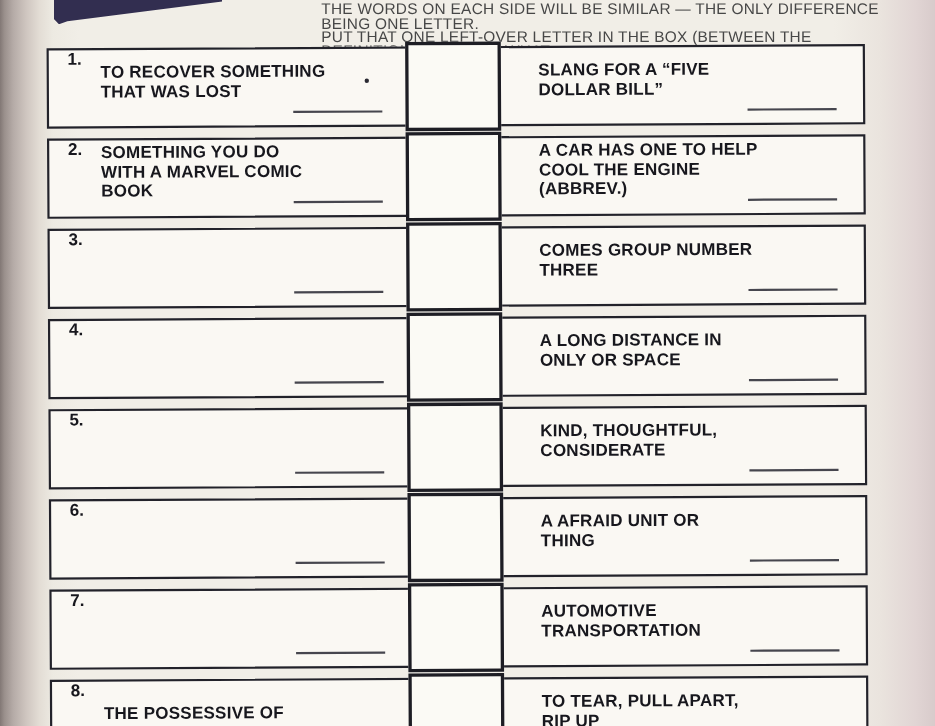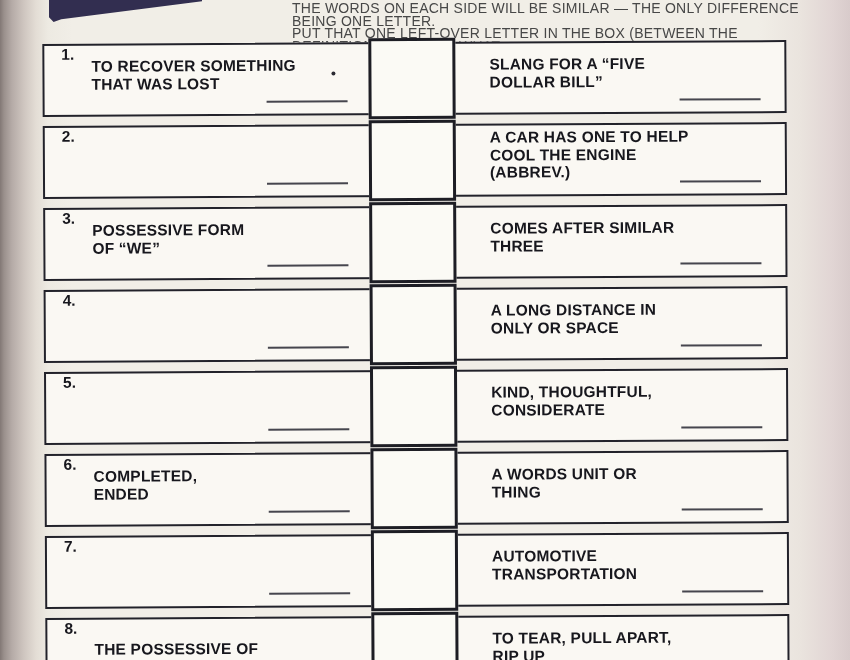--- a/index.html
+++ b/index.html
@@ -97,41 +97,42 @@
     <div class="cell-right">
       <div class="clue">SLANG FOR A “FIVE
 DOLLAR BILL”</div>
     </div>
     <div class="blank blank-right"></div>
   </div>
 
   <div class="row">
     <div class="cell-left">
       <span class="num">2.</span>
+      <div class="clue">SOMETHING YOU DO
+WITH A MARVEL COMIC
+BOOK</div>
     </div>
     <div class="blank blank-left"></div>
     <div class="answer-box"></div>
     <div class="cell-right">
       <div class="clue">A CAR HAS ONE TO HELP
 COOL THE ENGINE
 (ABBREV.)</div>
     </div>
     <div class="blank blank-right"></div>
   </div>
 
   <div class="row">
     <div class="cell-left">
       <span class="num">3.</span>
-      <div class="clue">POSSESSIVE FORM
-OF “WE”</div>
-    </div>
-    <div class="blank blank-left"></div>
-    <div class="answer-box"></div>
-    <div class="cell-right">
-      <div class="clue">COMES AFTER SIMILAR
+    </div>
+    <div class="blank blank-left"></div>
+    <div class="answer-box"></div>
+    <div class="cell-right">
+      <div class="clue">COMES GROUP NUMBER
 THREE</div>
     </div>
     <div class="blank blank-right"></div>
   </div>
 
   <div class="row">
     <div class="cell-left">
       <span class="num">4.</span>
     </div>
     <div class="blank blank-left"></div>
@@ -152,27 +153,25 @@
     <div class="cell-right">
       <div class="clue">KIND, THOUGHTFUL,
 CONSIDERATE</div>
     </div>
     <div class="blank blank-right"></div>
   </div>
 
   <div class="row">
     <div class="cell-left">
       <span class="num">6.</span>
-      <div class="clue">COMPLETED,
-ENDED</div>
-    </div>
-    <div class="blank blank-left"></div>
-    <div class="answer-box"></div>
-    <div class="cell-right">
-      <div class="clue">A WORDS UNIT OR
+    </div>
+    <div class="blank blank-left"></div>
+    <div class="answer-box"></div>
+    <div class="cell-right">
+      <div class="clue">A AFRAID UNIT OR
 THING</div>
     </div>
     <div class="blank blank-right"></div>
   </div>
 
   <div class="row">
     <div class="cell-left">
       <span class="num">7.</span>
     </div>
     <div class="blank blank-left"></div>

